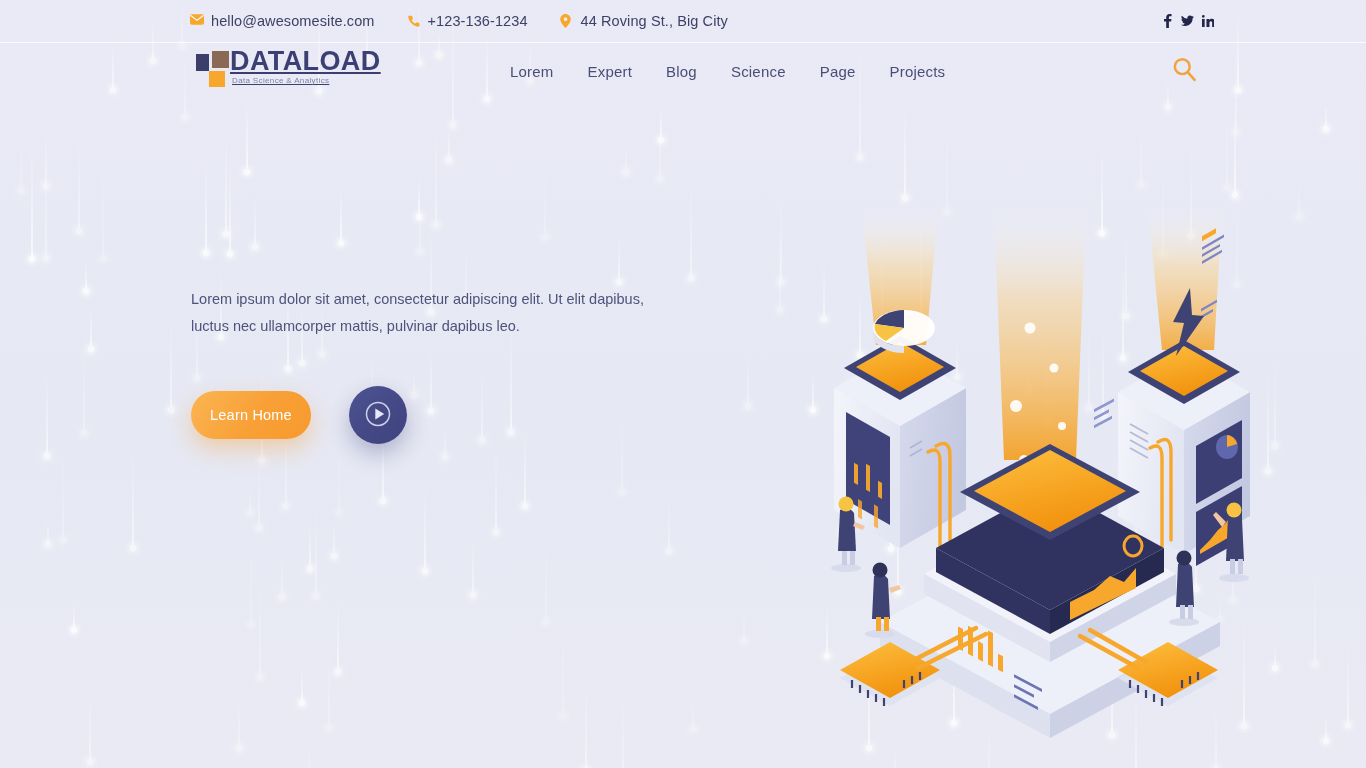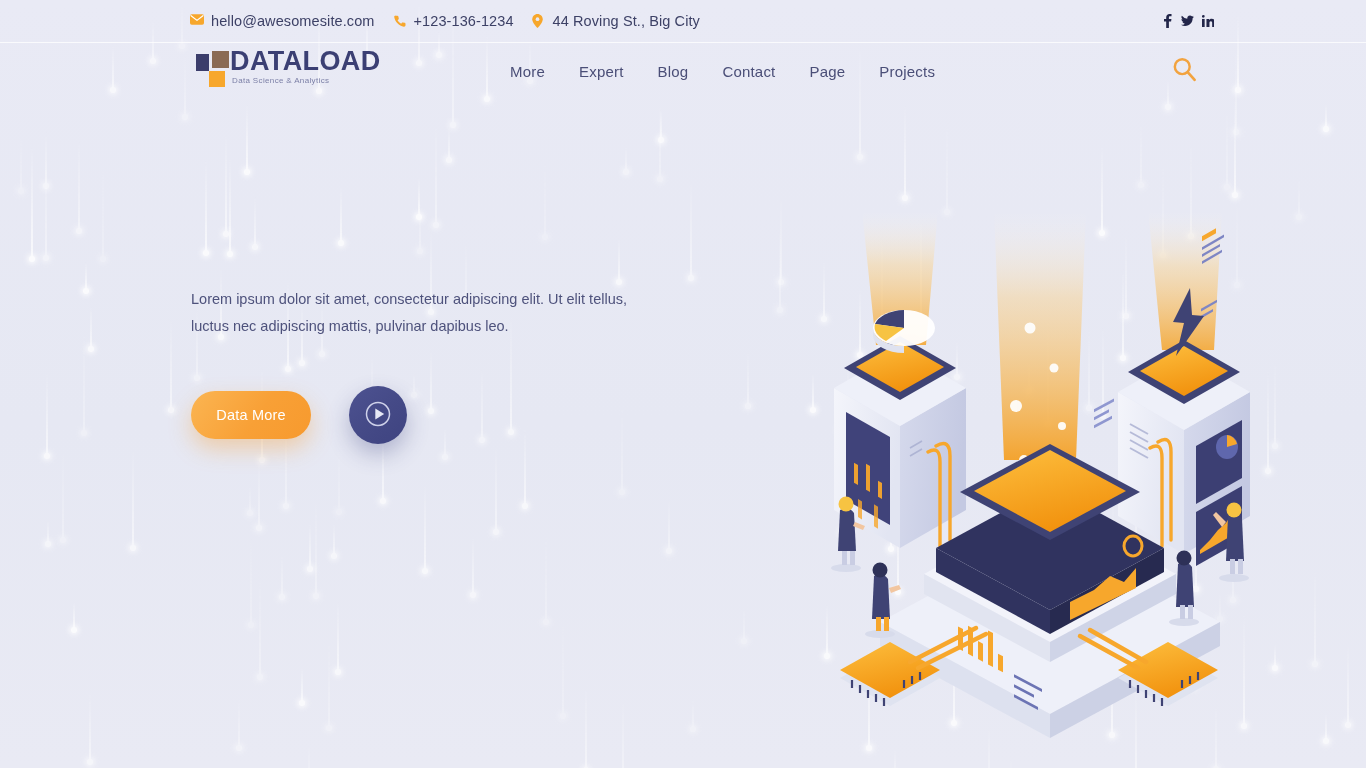--- a/index.html
+++ b/index.html
@@ -29,21 +29,21 @@
   }
 
   
   .topbar{
     position:absolute; top:0; left:0; width:1366px; height:43px;
     display:flex; align-items:center;
     border-bottom:1px solid rgba(255,255,255,.75);
     z-index:5;
   }
   .topbar-left{
-    position:absolute; left:190px; display:flex; align-items:center; gap:18px;
+    position:absolute; left:190px; display:flex; align-items:center; gap:32px;
     font-size:14.5px; color:#3d4166; white-space:nowrap;
   }
   .contact-item{ display:flex; align-items:center; gap:7px; }
   .contact-item .ic{ display:inline-flex; width:14px; height:14px; }
   .contact-item .txt{ letter-spacing:.1px; }
   .topbar-right{
     position:absolute; right:152px; display:flex; align-items:center; gap:7px;
     color:#23264a;
   }
   .soc{ display:inline-flex; width:13px; height:15px; align-items:center; justify-content:center; cursor:pointer; }
@@ -54,21 +54,21 @@
   }
   .logo{
     position:absolute; left:196px; top:5px; display:flex; align-items:flex-start; gap:0;
     cursor:pointer;
   }
   .logo-mark{ position:relative; width:34px; height:38px; margin-top:3px; }
   .sq{ position:absolute; }
   .sq-a{ left:0;  top:3px;  width:13px; height:17px; background:#3b3d6b; }
   .sq-b{ left:16px; top:0;  width:17px; height:17px; background:#8a6a54; }
   .sq-c{ left:13px; top:20px; width:16px; height:16px; background:#f7a72c; }
-  .logo-text{ position:relative; top:-1px; }
+  .logo-text{ position:relative; top:-1px;text-decoration:underline; }
   .logo-name{ font-size:27px; font-weight:700; letter-spacing:.4px; color:#3b3f73; line-height:1.05; }
   .logo-tag{ font-size:8px; letter-spacing:.35px; color:#7b7fa6; margin-top:1px; padding-left:2px; }
 
   .nav{
     position:absolute; left:510px; top:0; height:57px;
     display:flex; align-items:center; gap:34px;
   }
   .nav a{
     font-size:15px; color:#4a4e77; text-decoration:none; cursor:pointer; letter-spacing:.2px;
   }
@@ -328,43 +328,43 @@
         <span class="sq sq-b"></span>
         <span class="sq sq-c"></span>
       </div>
       <div class="logo-text">
         <div class="logo-name">DATALOAD</div>
         <div class="logo-tag">Data Science &amp; Analytics</div>
       </div>
     </div>
 
     <nav class="nav">
-      <a href="#">More</a>
+      <a href="#">Lorem</a>
       <a href="#">Expert</a>
       <a href="#">Blog</a>
-      <a href="#">Contact</a>
+      <a href="#">Science</a>
       <a href="#">Page</a>
       <a href="#">Projects</a>
     </nav>
 
     <div class="search-btn">
       <span>
         <svg viewBox="0 0 24 24" width="27" height="27">
           <circle cx="10" cy="9.5" r="6.6" fill="none" stroke="#f2a33f" stroke-width="2.2"></circle>
           <path d="M15 14.6 L21 21.2" stroke="#f2a33f" stroke-width="2.4" stroke-linecap="round"></path>
         </svg>
       </span>
     </div>
   </div>
 
   <div class="hero-copy">
-    <p class="hero-sub">Lorem ipsum dolor sit amet, consectetur adipiscing elit. Ut elit tellus, luctus nec adipiscing mattis, pulvinar dapibus leo.</p>
+    <p class="hero-sub">Lorem ipsum dolor sit amet, consectetur adipiscing elit. Ut elit dapibus, luctus nec ullamcorper mattis, pulvinar dapibus leo.</p>
 
     <div class="cta-row">
-      <button class="btn-primary">Data More</button>
+      <button class="btn-primary">Learn Home</button>
       <button class="btn-play">
         <span>
           <svg viewBox="0 0 30 30" width="30" height="30">
             <circle cx="15" cy="15" r="11.5" fill="none" stroke="#cfd2ea" stroke-width="1.5"></circle>
             <path d="M12.3 9.4 L21.2 15 L12.3 20.6 Z" fill="#e6e8f5"></path>
           </svg>
         </span>
       </button>
     </div>
   </div>

